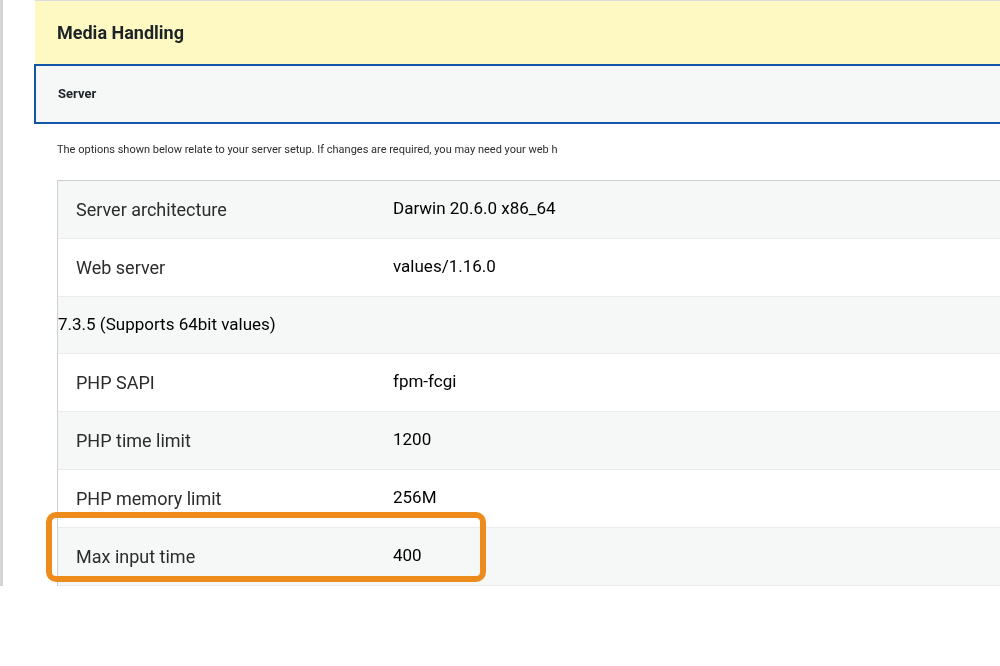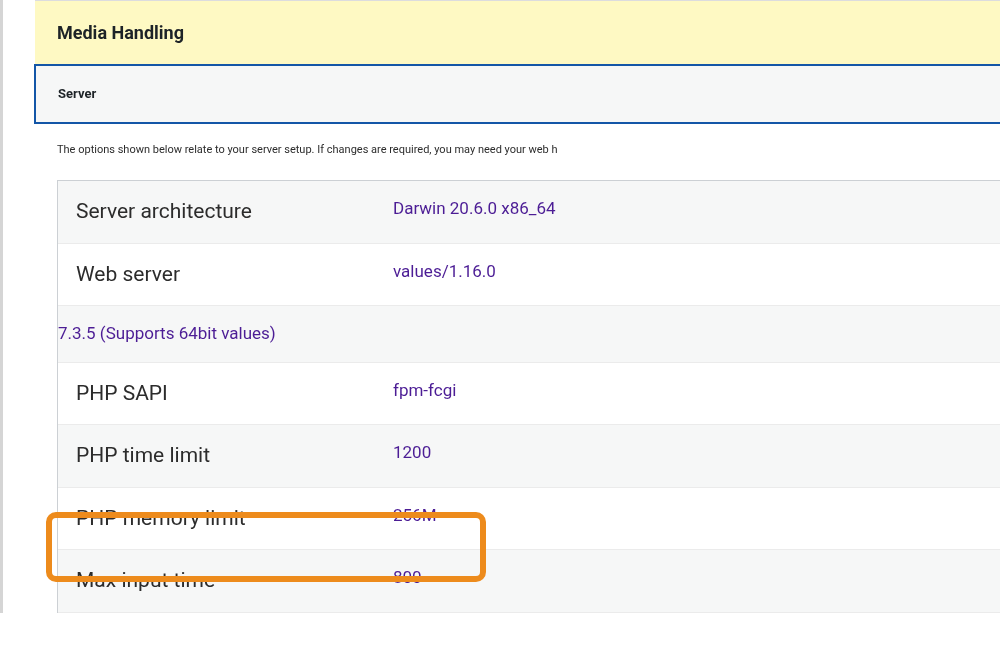--- a/index.html
+++ b/index.html
@@ -58,26 +58,26 @@
       background: #fff;
       padding: 15px 0;
       position: relative;
     }
     .row:nth-child(odd) {
       background: #f6f7f7;
     }
     .row-label {
       padding-left: 18px;
       width: 335px;
-      font-size: 21px;
+      font-size: 18px;
       color: #2c2c2c;
     }
     .row-value {
       font-size: 17px;
-      color: #4c1d95;
+      color: #000000;
     }
     .highlight {
       position: absolute;
       border: 6px solid #ed8b1c;
       border-radius: 10px;
       pointer-events: none;
       left: 46px;
       top: 512px;
       width: 440px;
       height: 70px;
@@ -118,18 +118,18 @@
     <div class="row">
       <div class="row-label">PHP time limit</div>
       <div class="row-value">1200</div>
     </div>
     <div class="row">
       <div class="row-label">PHP memory limit</div>
       <div class="row-value">256M</div>
     </div>
     <div class="row">
       <div class="row-label">Max input time</div>
-      <div class="row-value">800</div>
+      <div class="row-value">400</div>
     </div>
   </div>
 </div>
 
 <div class="highlight"></div>
 
 </body></html>

